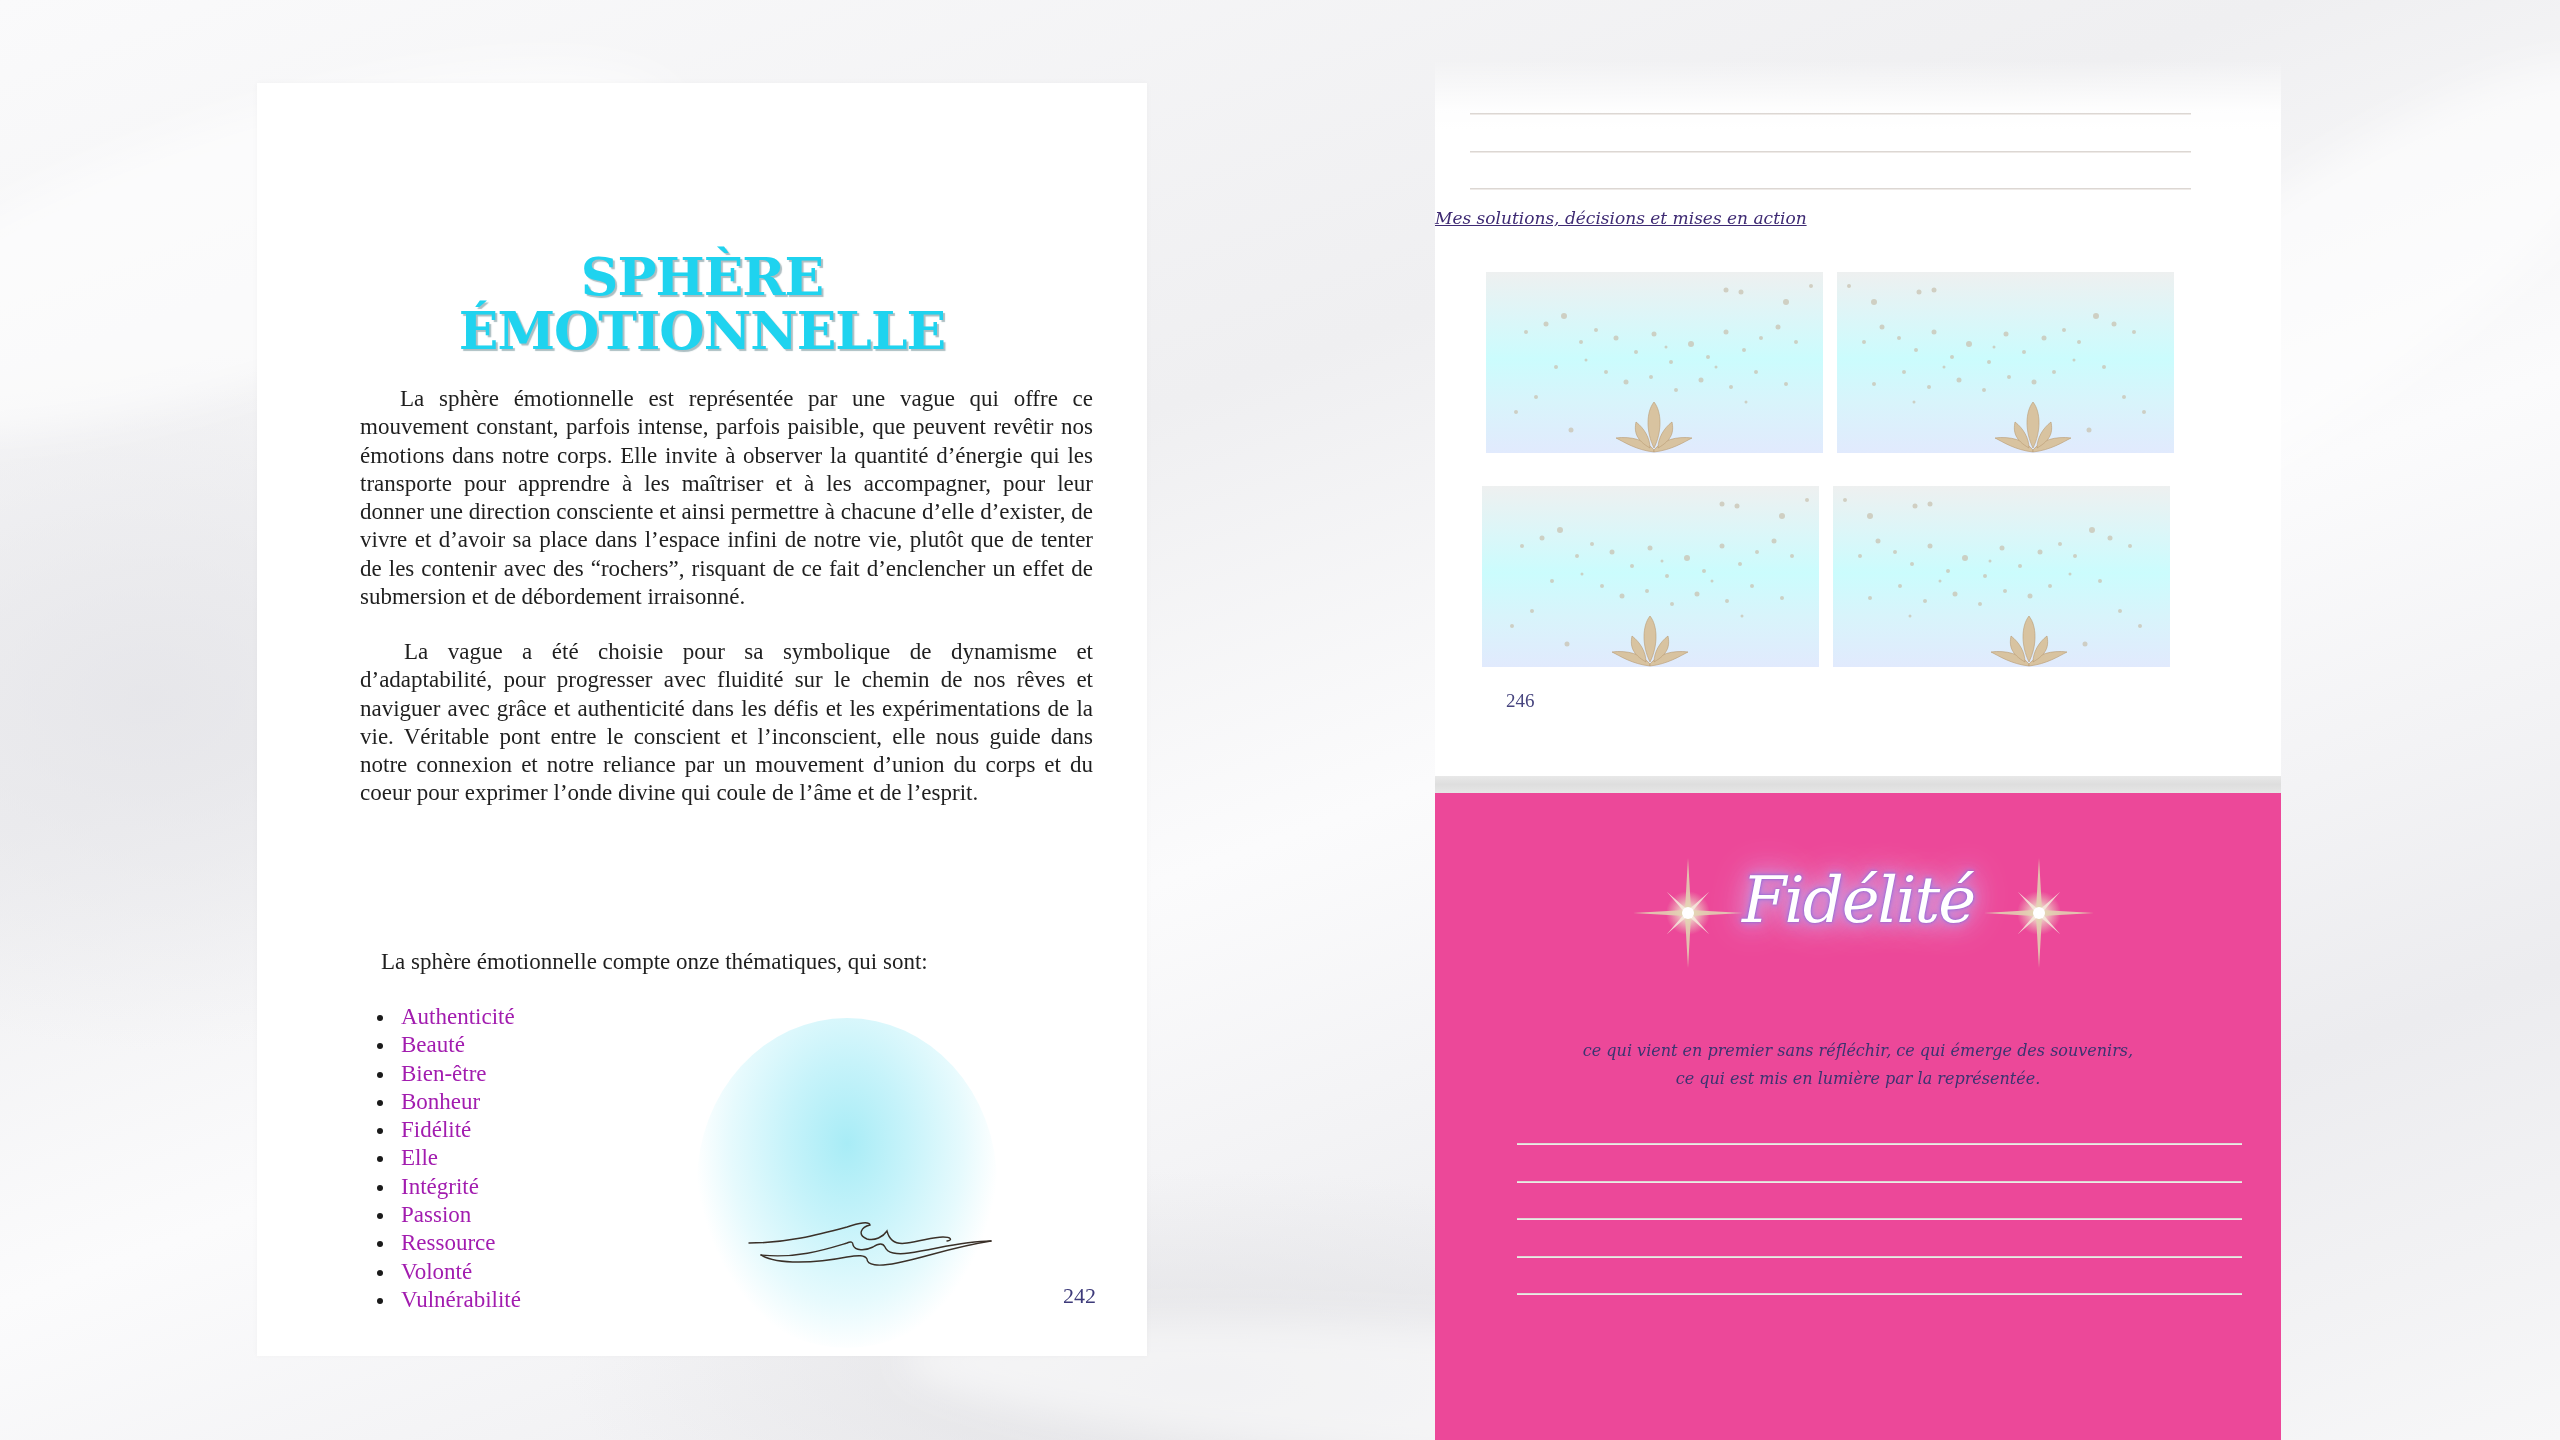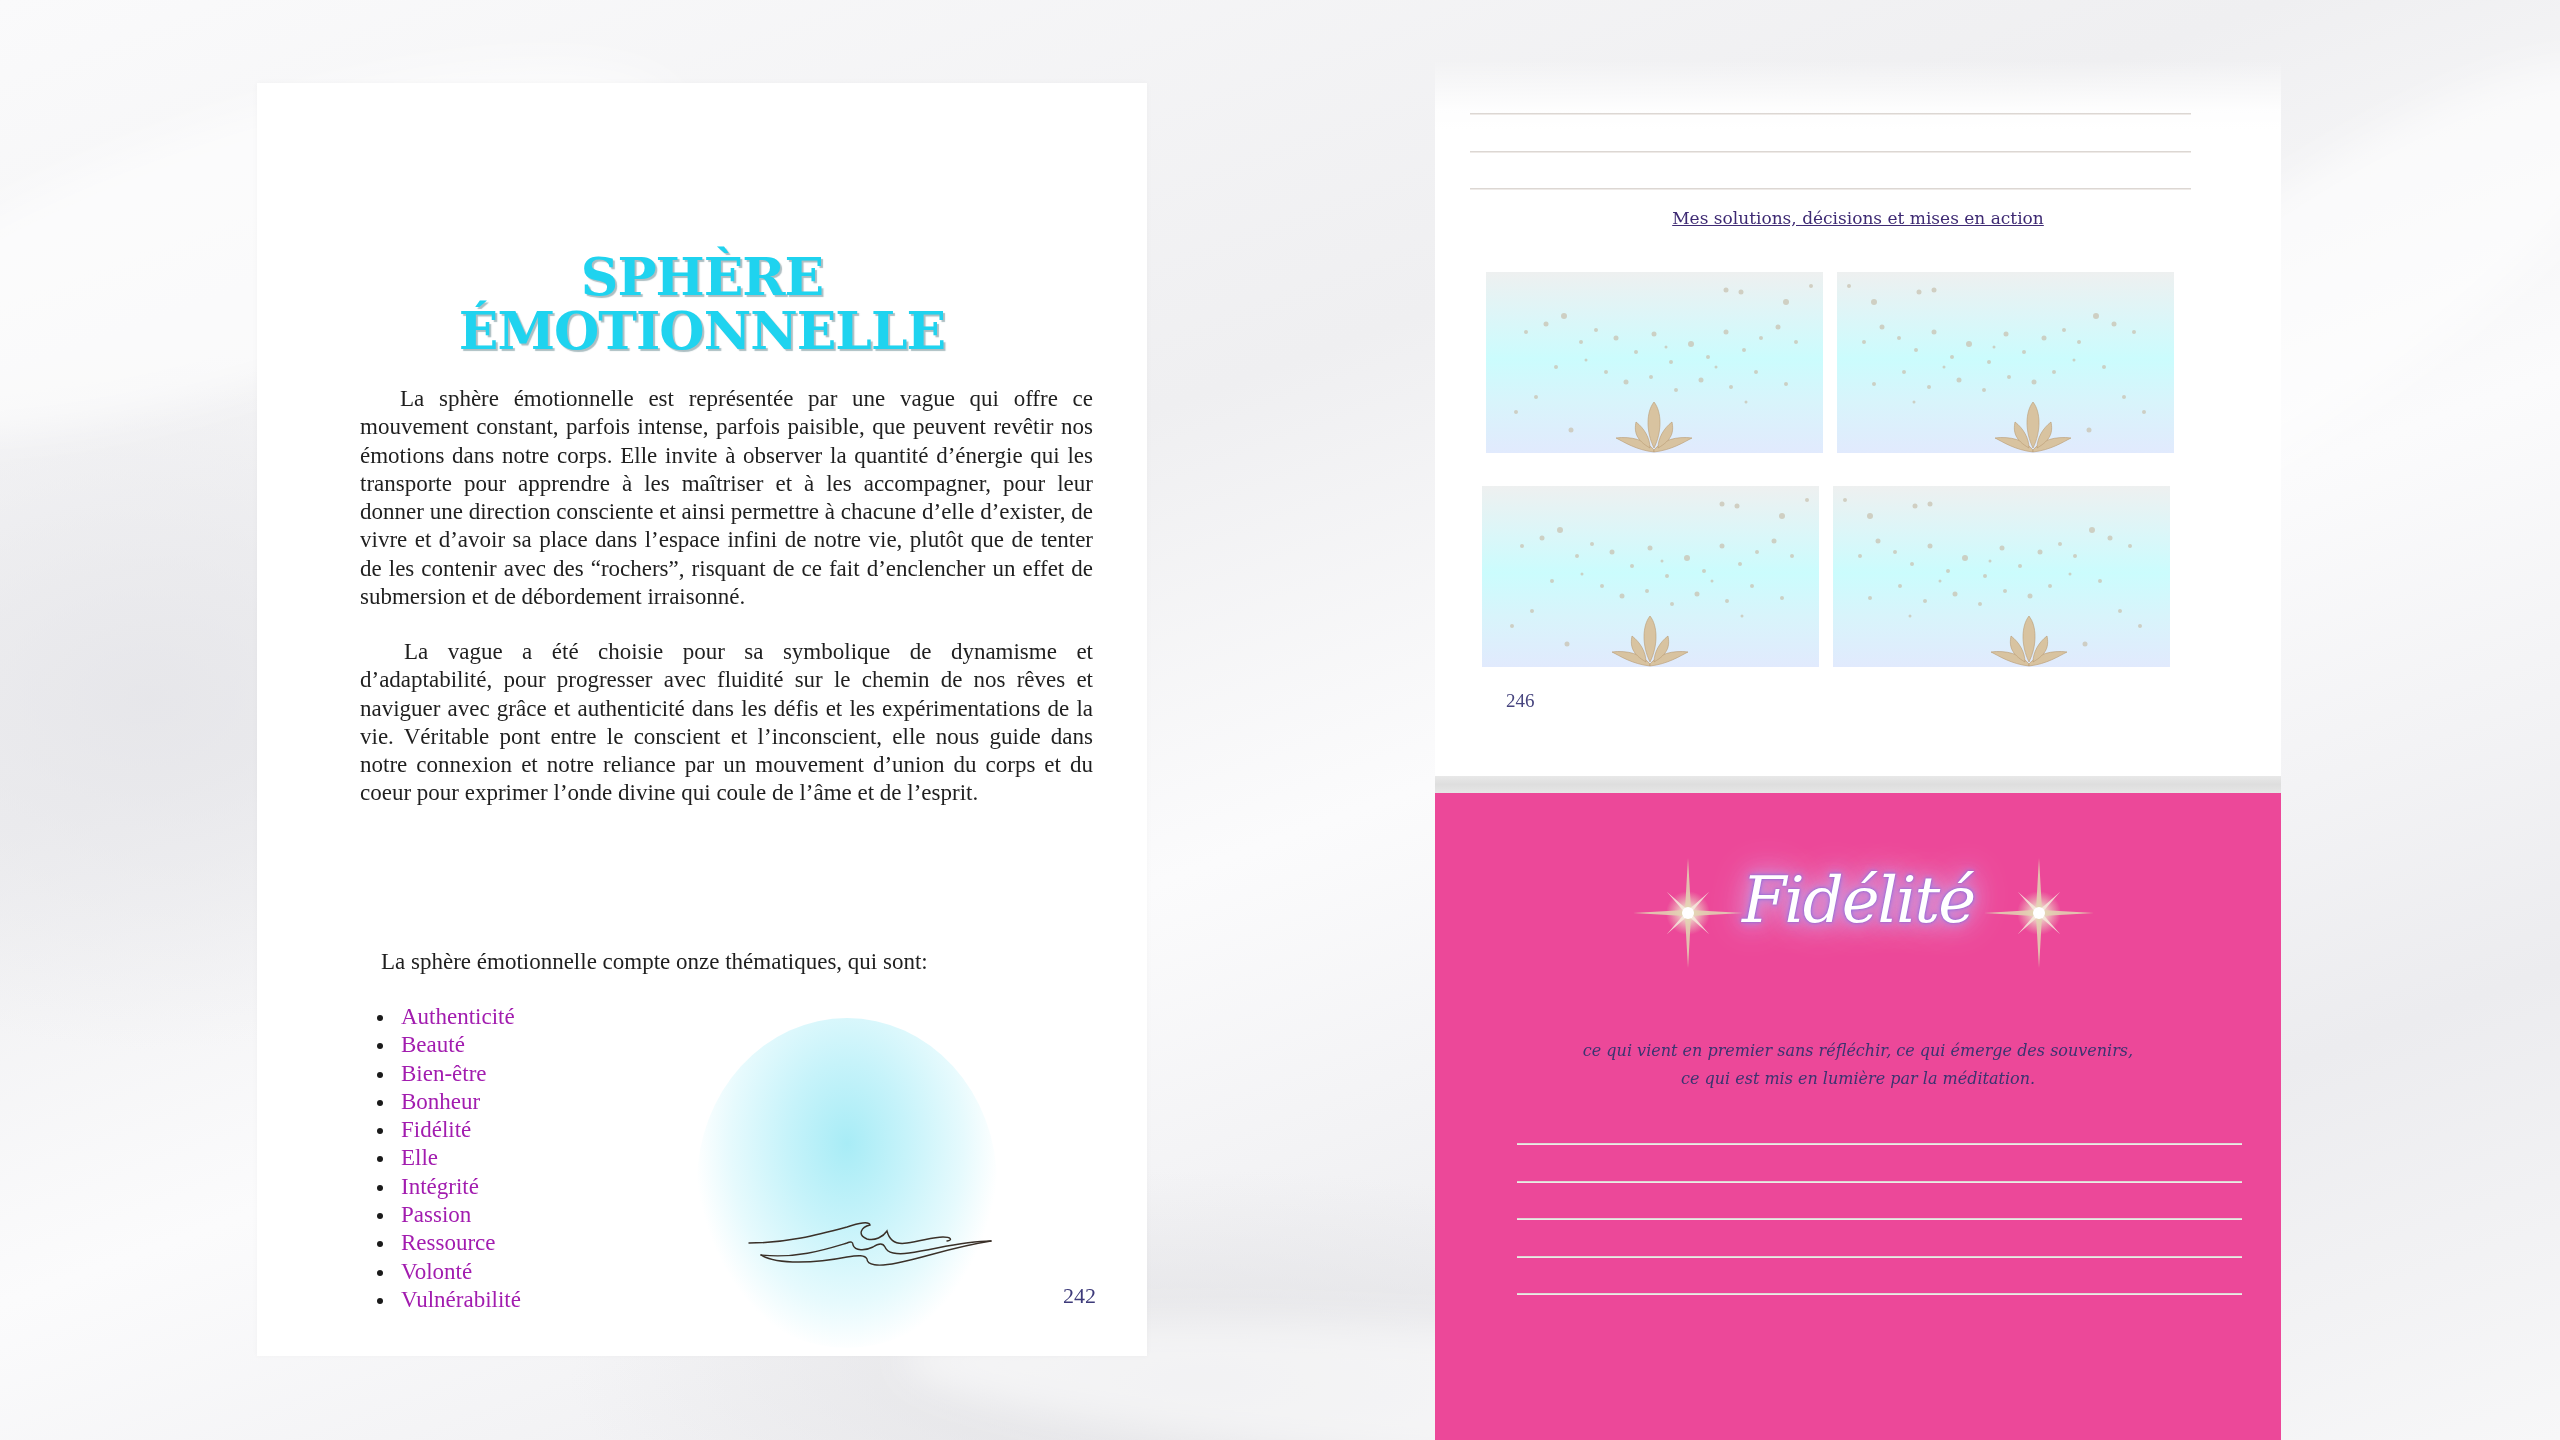--- a/index.html
+++ b/index.html
@@ -67,22 +67,22 @@
   
   .page-right-top {
     position: absolute; left: 1435px; top: 60px; width: 846px; height: 716px;
     background: linear-gradient(to bottom, rgba(255,255,255,0) 0px, rgba(255,255,255,0.9) 50px, #ffffff 70px);
   }
   .rule {
     position: absolute; height: 2px; background: #dcd7d3;
     border-bottom: 1px solid #eeeae7;
   }
   .section-heading {
-    position: absolute; left: 0; right: 0; text-align: center;
-    font-family: "DejaVu Serif", serif; 
+    position: absolute; left: 0; right: 0; text-align: left;
+    font-family: "DejaVu Serif", serif; font-style: italic;
     color: #3e2a73; text-decoration: underline;
   }
   .solutions-heading { top: 148px; font-size: 17px; }
   .card {
     position: absolute; width: 337px; height: 181px;
     background: linear-gradient(to bottom, #eef0f0 0%, #dcf6f8 25%, #cbfcfd 48%, #d8f4fb 72%, #e1eafd 100%);
     overflow: hidden;
   }
   .card svg { position: absolute; left: 0; top: 0; width: 100%; height: 100%; }
   .page-number-right {
@@ -272,20 +272,20 @@
   <svg class="sparkle" viewBox="0 0 120 120" style="left:544px;top:60px;">
     <circle cx="60" cy="60" r="22" fill="url(#sg)"></circle>
     <path d="M60 5 L63 57 L115 60 L63 63 L60 115 L57 63 L5 60 L57 57 Z" fill="#e2d6b3" opacity="0.85"></path>
     <path d="M60 30 L62 58 L90 60 L62 62 L60 90 L58 62 L30 60 L58 58 Z" fill="#f5efde" transform="rotate(45 60 60)" opacity="0.8"></path>
     <circle cx="60" cy="60" r="6" fill="#ffffff"></circle>
   </svg>
 
   <div class="fidelite-title">Fidélité</div>
 
   <div class="reflexions-line ref-l1">ce qui vient en premier sans réfléchir, ce qui émerge des souvenirs,</div>
-  <div class="reflexions-line ref-l2">ce qui est mis en lumière par la méditation.</div>
+  <div class="reflexions-line ref-l2">ce qui est mis en lumière par la représentée.</div>
 
   <div class="rule" style="left:82px;width:725px;top:350px;"></div>
   <div class="rule" style="left:82px;width:725px;top:388px;"></div>
   <div class="rule" style="left:82px;width:725px;top:425px;"></div>
   <div class="rule" style="left:82px;width:725px;top:463px;"></div>
   <div class="rule" style="left:82px;width:725px;top:500px;"></div>
 </section>
 
 </body></html>

